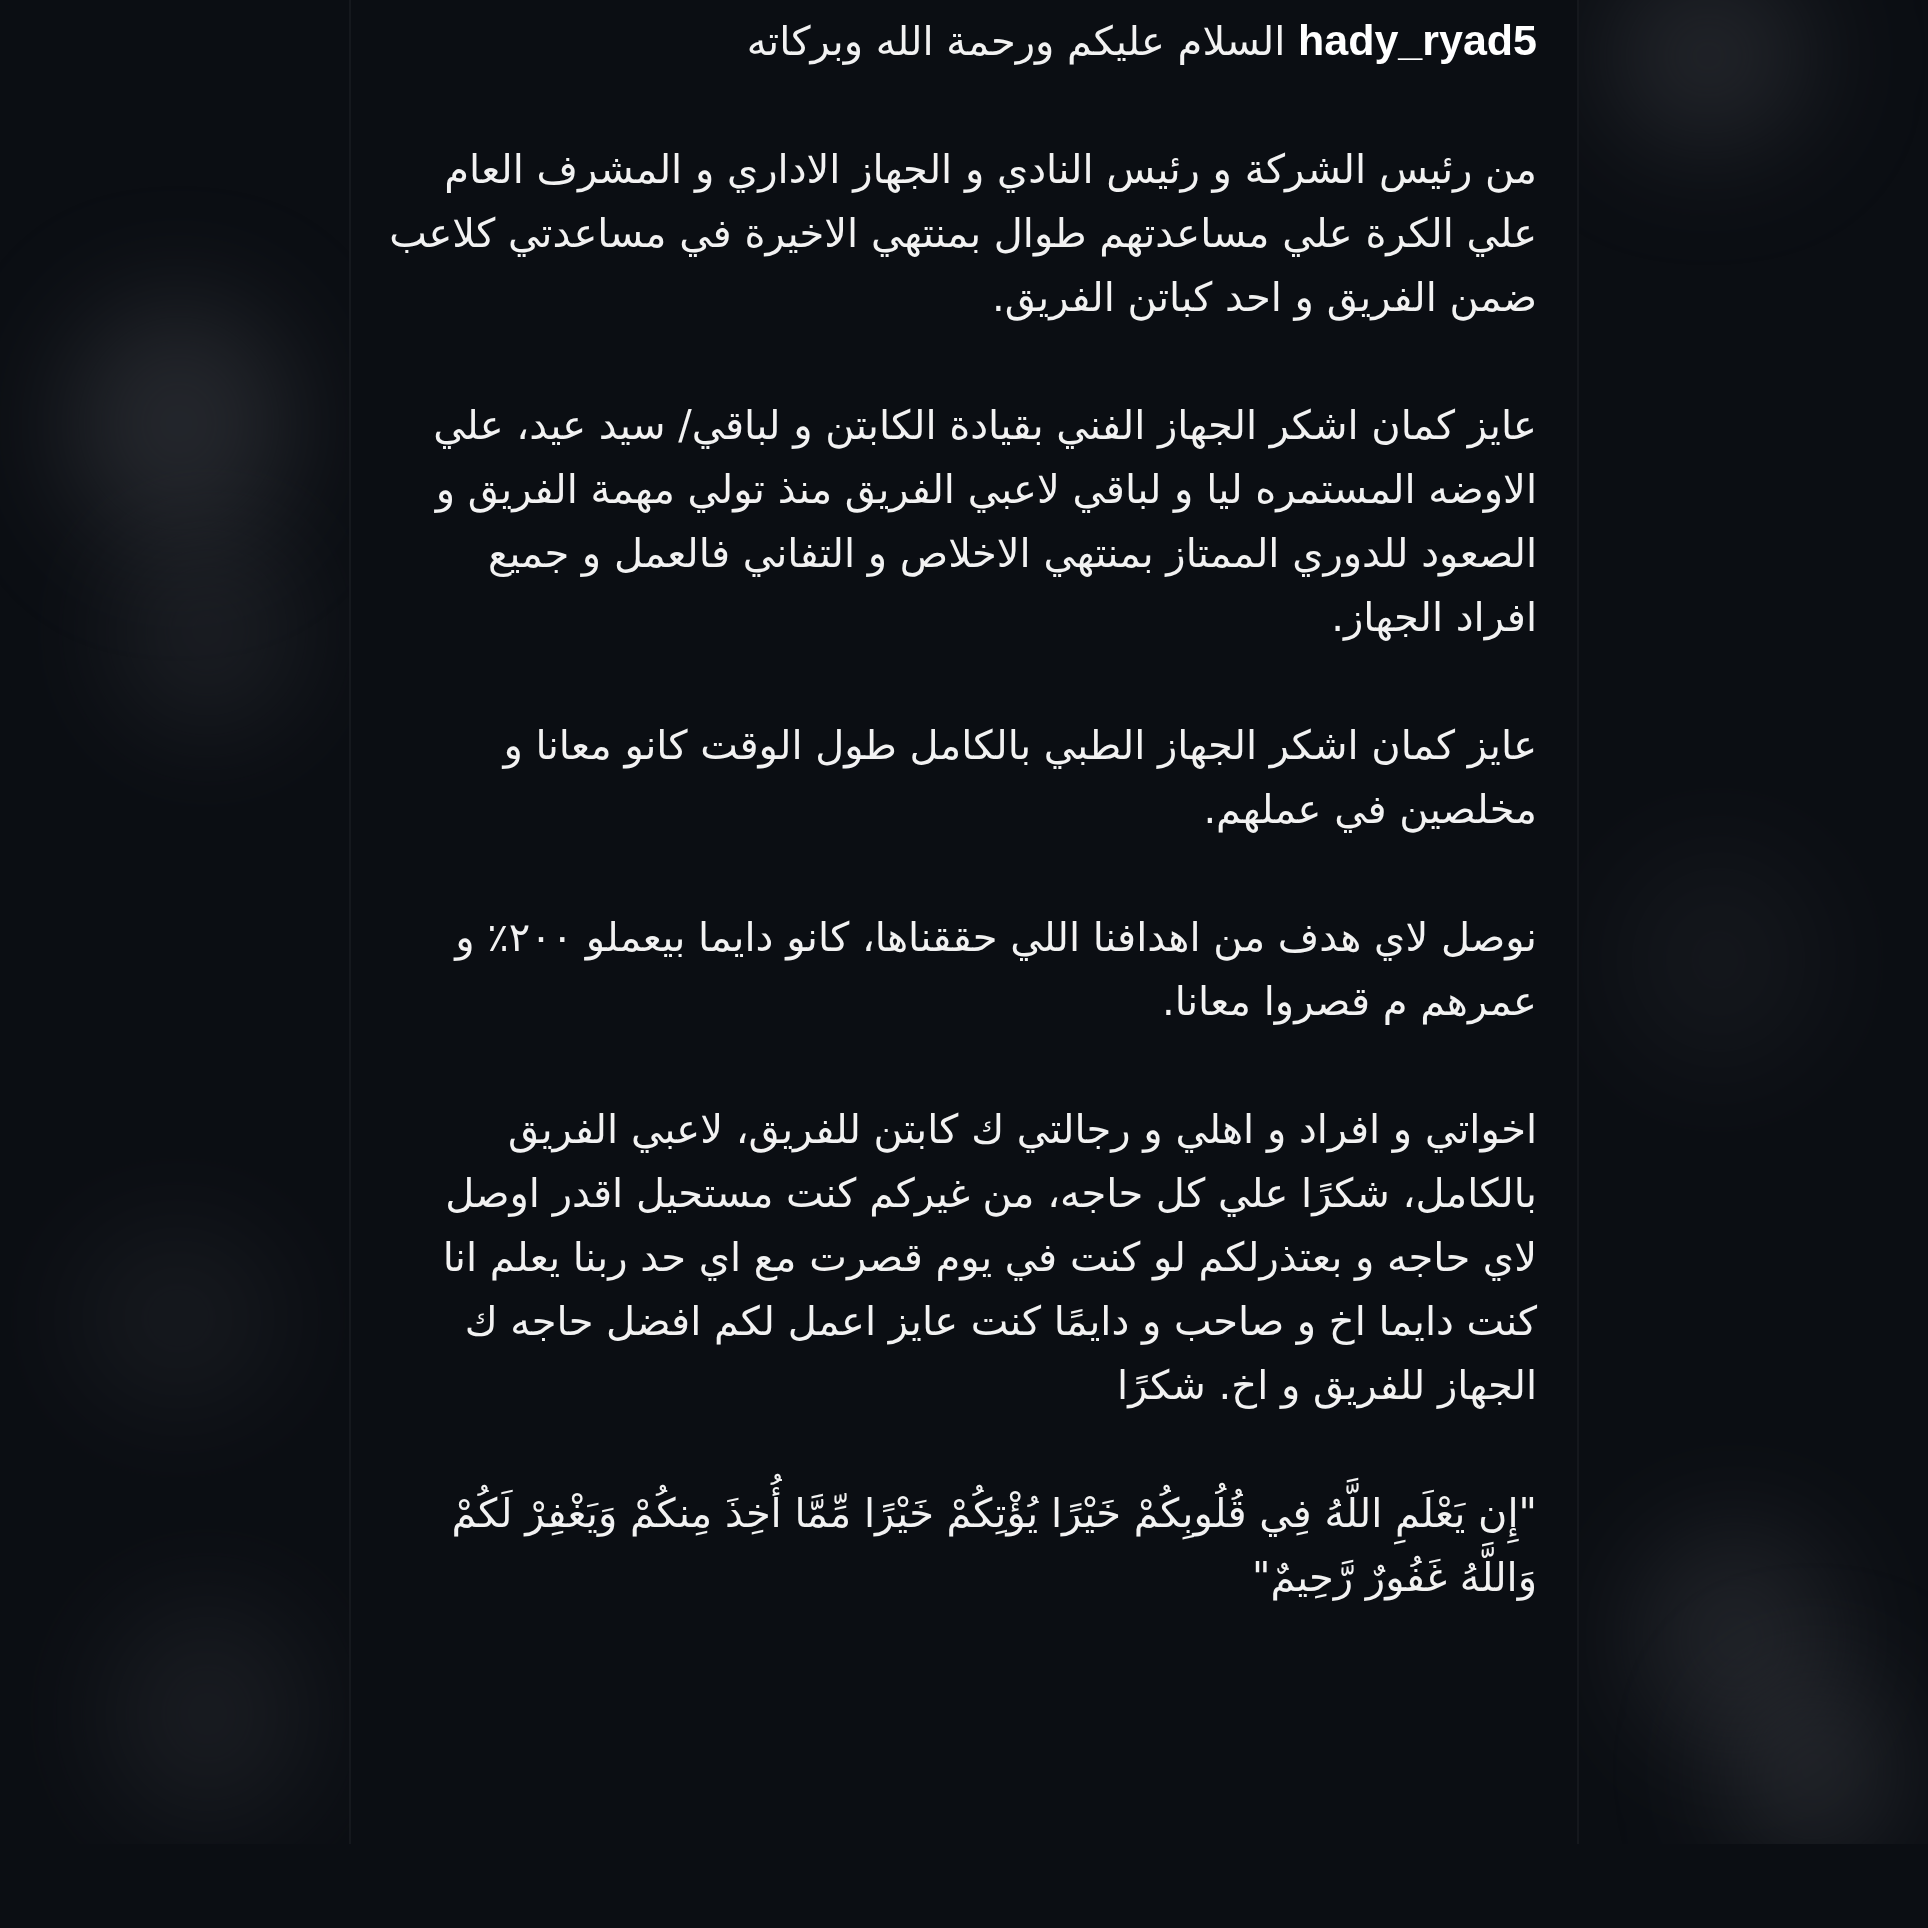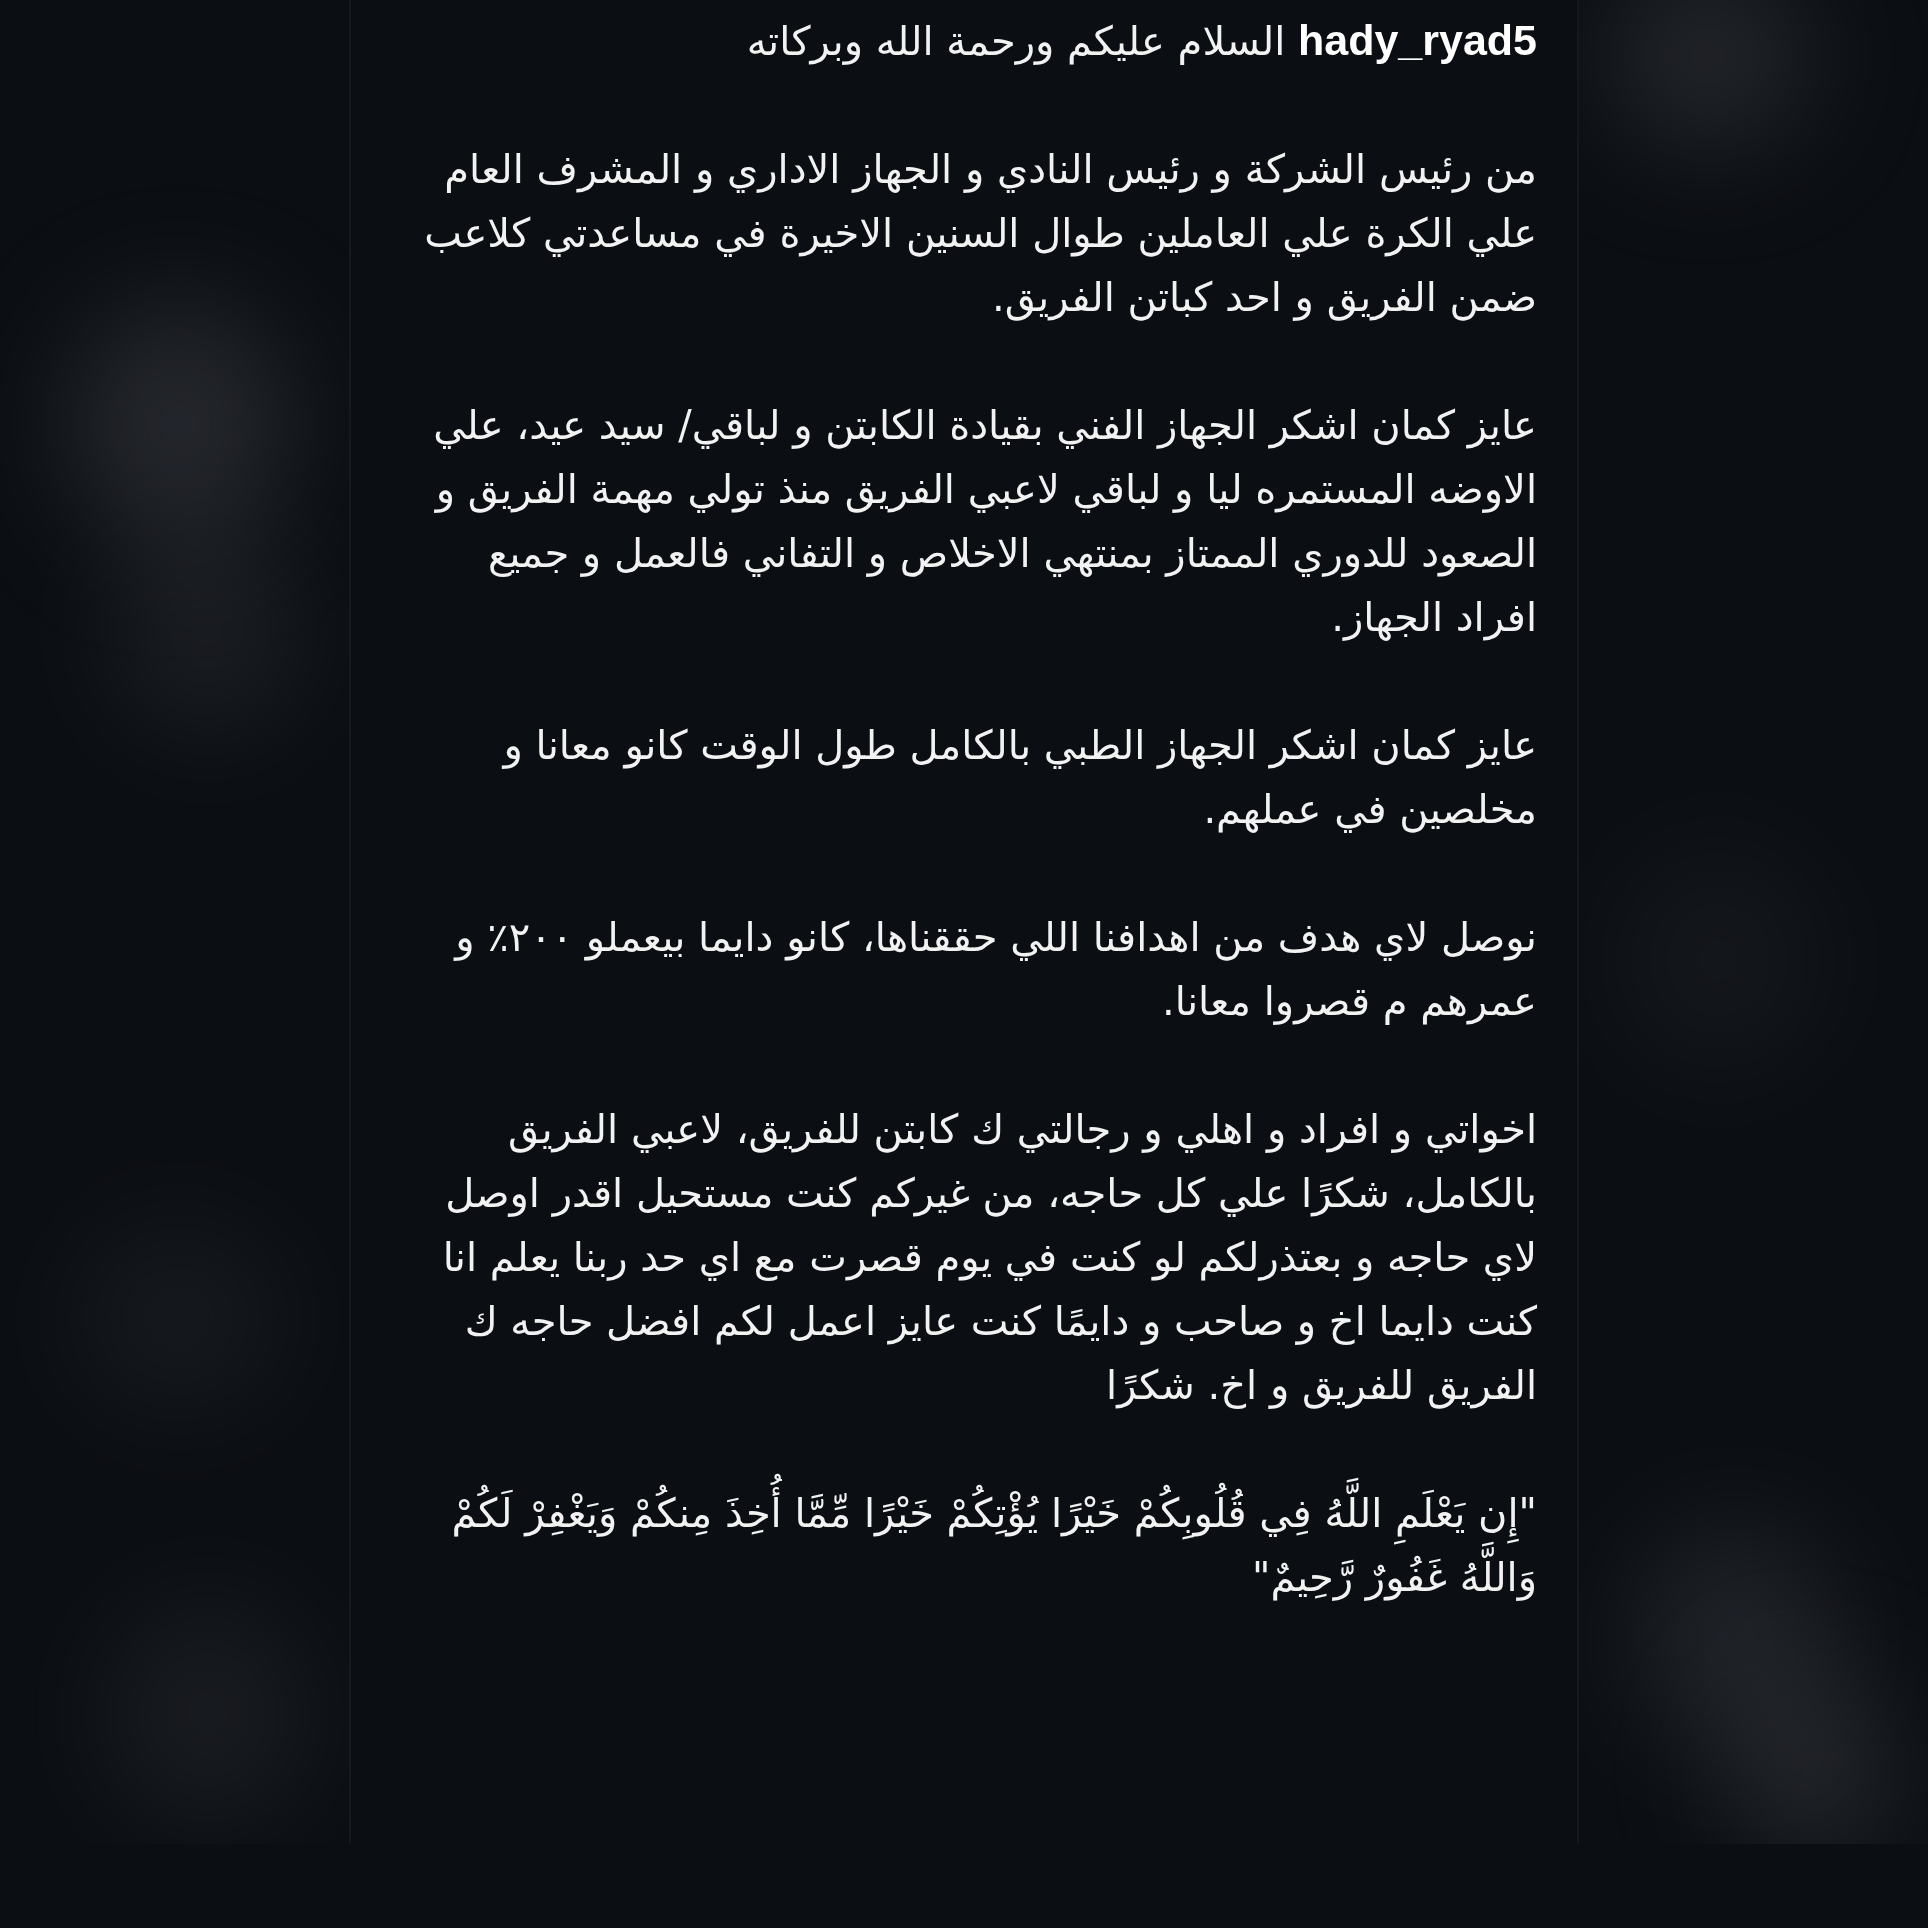--- a/index.html
+++ b/index.html
@@ -111,21 +111,21 @@
     <div class="caption">
 
       <div class="header-line">
         <span class="username">hady_ryad5</span>
         <span> </span>
         <span class="greeting">السلام عليكم ورحمة الله وبركاته</span>
       </div>
 
       <div class="para">
         <span class="line">من رئيس الشركة و رئيس النادي و الجهاز الاداري و المشرف العام</span>
-        <span class="line">علي الكرة علي العاملين طوال السنين الاخيرة في مساعدتي كلاعب</span>
+        <span class="line">علي الكرة علي مساعدتهم طوال بمنتهي الاخيرة في مساعدتي كلاعب</span>
         <span class="line">ضمن الفريق و احد كباتن الفريق.</span>
       </div>
 
       <div class="para">
         <span class="line">عايز كمان اشكر الجهاز الفني بقيادة الكابتن و لباقي/ سيد عيد، علي</span>
         <span class="line">الاوضه المستمره ليا و لباقي لاعبي الفريق منذ تولي مهمة الفريق و</span>
         <span class="line">الصعود للدوري الممتاز بمنتهي الاخلاص و التفاني فالعمل و جميع</span>
         <span class="line">افراد الجهاز.</span>
       </div>
 
@@ -137,21 +137,21 @@
       <div class="para">
         <span class="line">نوصل لاي هدف من اهدافنا اللي حققناها، كانو دايما بيعملو ٢٠٠٪ و</span>
         <span class="line">عمرهم م قصروا معانا.</span>
       </div>
 
       <div class="para">
         <span class="line">اخواتي و افراد و اهلي و رجالتي ك كابتن للفريق، لاعبي الفريق</span>
         <span class="line">بالكامل، شكرًا علي كل حاجه، من غيركم كنت مستحيل اقدر اوصل</span>
         <span class="line">لاي حاجه و بعتذرلكم لو كنت في يوم قصرت مع اي حد ربنا يعلم انا</span>
         <span class="line">كنت دايما اخ و صاحب و دايمًا كنت عايز اعمل لكم افضل حاجه ك</span>
-        <span class="line">الفريق للفريق و اخ. شكرًا</span>
+        <span class="line">الجهاز للفريق و اخ. شكرًا</span>
       </div>
 
       <div class="para">
         <span class="line">"إِن يَعْلَمِ اللَّهُ فِي قُلُوبِكُمْ خَيْرًا يُؤْتِكُمْ خَيْرًا مِّمَّا أُخِذَ مِنكُمْ وَيَغْفِرْ لَكُمْ</span>
         <span class="line">وَاللَّهُ غَفُورٌ رَّحِيمٌ"</span>
       </div>
 
 
     </div>
   </div>

